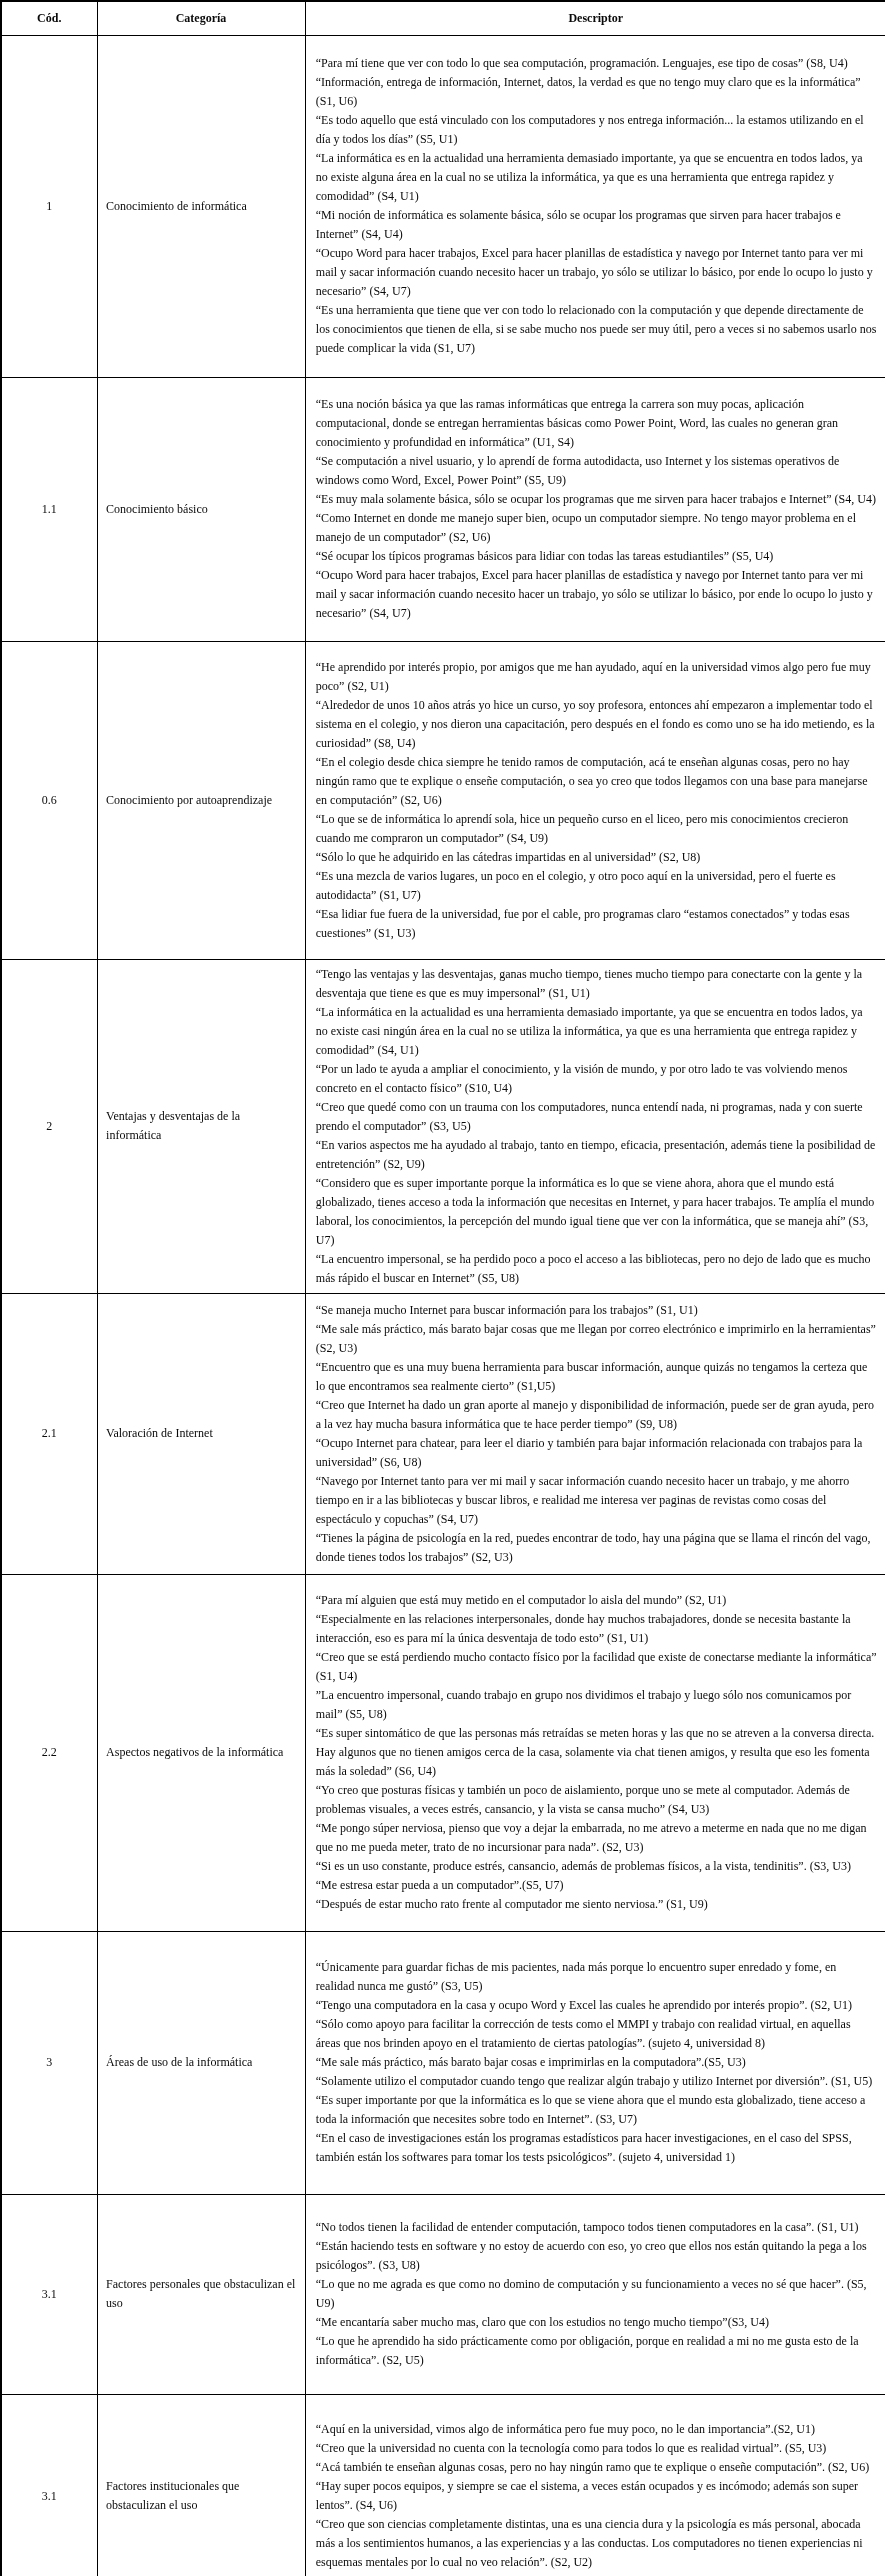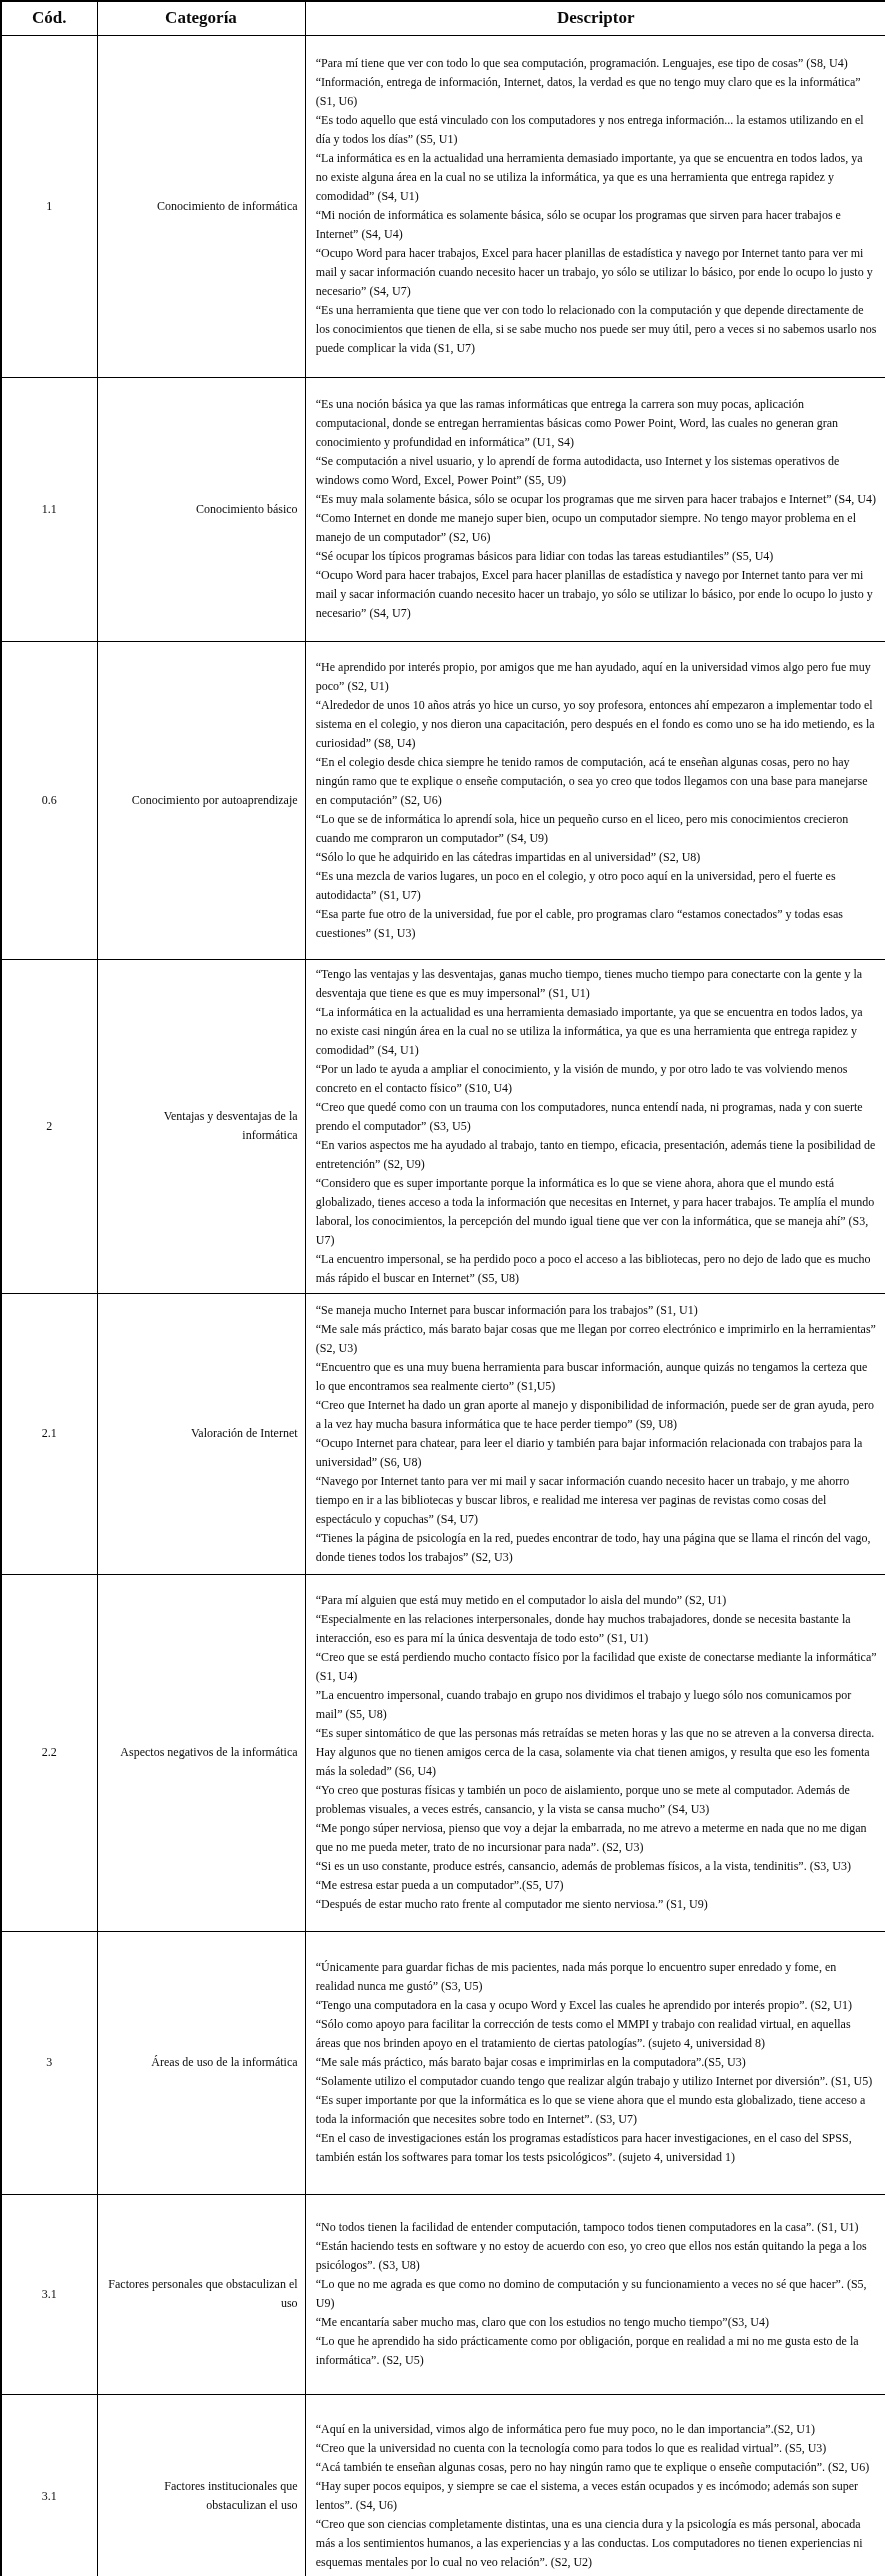--- a/index.html
+++ b/index.html
@@ -1,24 +1,24 @@
 <!DOCTYPE html>
 <html style="font-size:13.7px"><head>
 <meta charset="utf-8">
 <style>
   html, body { margin: 0; padding: 0; background: #ffffff; }
   body { font-family: "Liberation Serif", "DejaVu Serif", serif; color: #0a0a0a; }
   .page { width: 886px; }
   table.codes { border-collapse: collapse; width: 886px; table-layout: fixed; background: #fff; }
   table.codes, table.codes th, table.codes td { border: 1.7px solid #000; }
   table.codes { border: 2.6px solid #000; }
-  th { font-weight: bold; font-size: 17px; text-align: center; vertical-align: middle; padding: 3.4px 1.7px; }
+  th { font-weight: bold; font-size: 12px; text-align: center; vertical-align: middle; padding: 3.4px 1.7px; }
   td { vertical-align: middle; font-size: 12px; line-height: 19px; }
   td.code-cell { text-align: center; padding: 1.7px; }
-  td.category-cell { text-align: right; padding: 1.7px 6.9px 1.7px 8.6px; }
+  td.category-cell { text-align: left; padding: 1.7px 6.9px 1.7px 8.6px; }
   td.descriptor-cell { text-align: left; padding: 5.2px 8.6px 5.2px 10.3px; }
   .quote { margin: 0; }
   col.c-code { width: 96px; }
   col.c-cat  { width: 208px; }
   col.c-desc { width: 582px; }
 </style>
 </head>
 <body>
 
 <div class="page">
@@ -64,21 +64,21 @@
       <tr style="height:318px">
         <td class="code-cell">0.6</td>
         <td class="category-cell">Conocimiento por autoaprendizaje</td>
         <td class="descriptor-cell">
             <div class="quote">“He aprendido por interés propio, por amigos que me han ayudado, aquí en la universidad vimos algo pero fue muy poco” (S2, U1)</div>
             <div class="quote">“Alrededor de unos 10 años atrás yo hice un curso, yo soy profesora, entonces ahí empezaron a implementar todo el sistema en el colegio, y nos dieron una capacitación, pero después en el fondo es como uno se ha ido metiendo, es la curiosidad” (S8, U4)</div>
             <div class="quote">“En el colegio desde chica siempre he tenido ramos de computación, acá te enseñan algunas cosas, pero no hay ningún ramo que te explique o enseñe computación, o sea yo creo que todos llegamos con una base para manejarse en computación” (S2, U6)</div>
             <div class="quote">“Lo que se de informática lo aprendí sola, hice un pequeño curso en el liceo, pero mis conocimientos crecieron cuando me compraron un computador” (S4, U9)</div>
             <div class="quote">“Sólo lo que he adquirido en las cátedras impartidas en al universidad” (S2, U8)</div>
             <div class="quote">“Es una mezcla de varios lugares, un poco en el colegio, y otro poco aquí en la universidad, pero el fuerte es autodidacta” (S1, U7)</div>
-            <div class="quote">“Esa parte fue otro de la universidad, fue por el cable, pro programas claro “estamos conectados” y todas esas cuestiones” (S1, U3)</div>
+            <div class="quote">“Esa lidiar fue fuera de la universidad, fue por el cable, pro programas claro “estamos conectados” y todas esas cuestiones” (S1, U3)</div>
           </td>
       </tr>
       <tr style="height:314px">
         <td class="code-cell">2</td>
         <td class="category-cell">Ventajas y desventajas de la informática</td>
         <td class="descriptor-cell">
             <div class="quote">“Tengo las ventajas y las desventajas, ganas mucho tiempo, tienes mucho tiempo para conectarte con la gente y la desventaja que tiene es que es muy impersonal” (S1, U1)</div>
             <div class="quote">“La informática en la actualidad es una herramienta demasiado importante, ya que se encuentra en todos lados, ya no existe casi ningún área en la cual no se utiliza la informática, ya que es una herramienta que entrega rapidez y comodidad” (S4, U1)</div>
             <div class="quote">“Por un lado te ayuda a ampliar el conocimiento, y la visión de mundo, y por otro lado te vas volviendo menos concreto en el contacto físico” (S10, U4)</div>
             <div class="quote">“Creo que quedé como con un trauma con los computadores, nunca entendí nada, ni programas, nada y con suerte prendo el computador” (S3, U5)</div>

